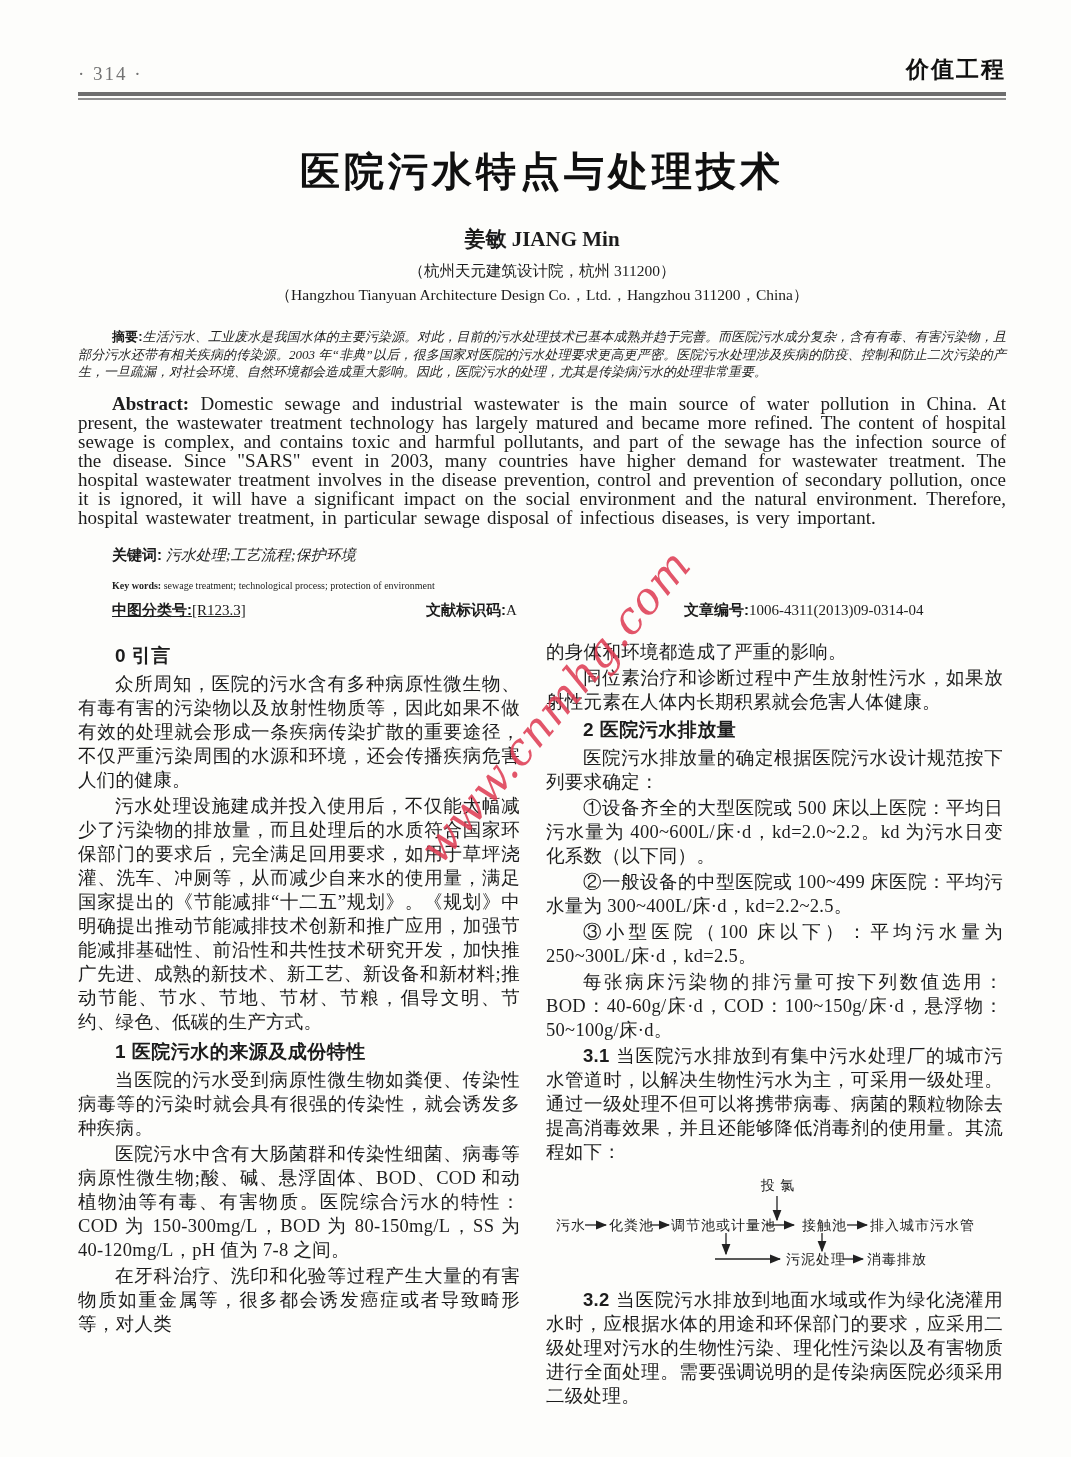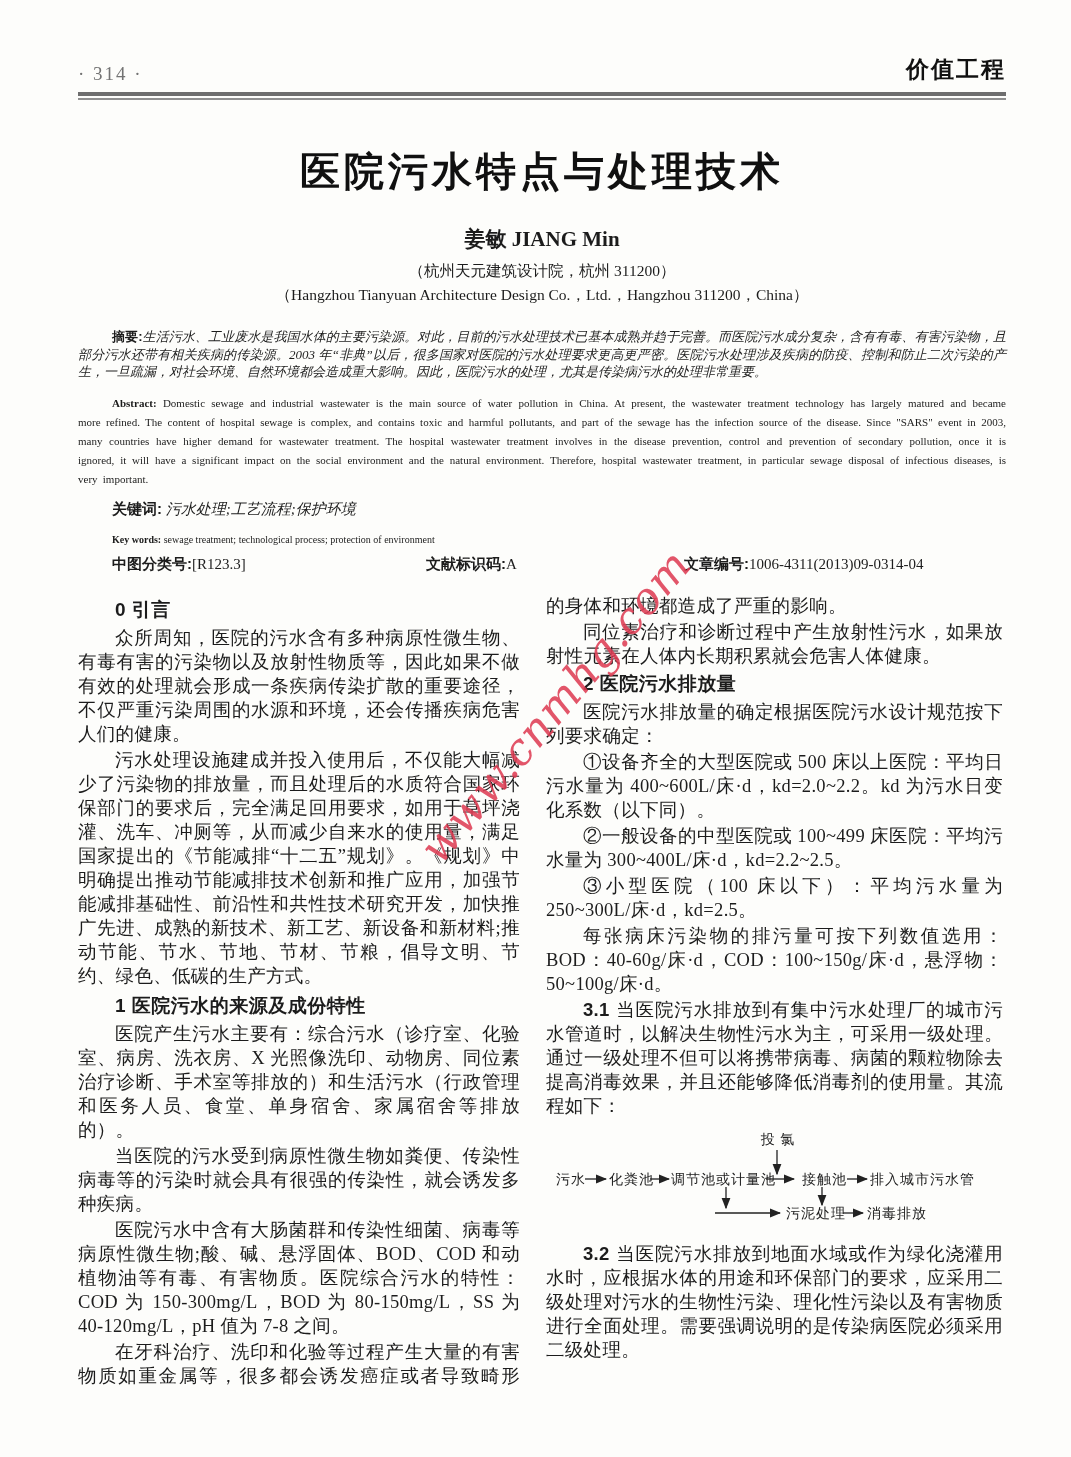--- a/index.html
+++ b/index.html
@@ -26,29 +26,29 @@
   
   .title-zh { margin-top:44px; text-align:center; font: bold 40px "Liberation Sans", sans-serif; letter-spacing:4px; color:#101010; }
   .title-en { margin-top:9px; text-align:center; font: bold 19.5px "Liberation Serif", serif; color:#111; }
   .author   { margin-top:26px; text-align:center; font: bold 21px "Liberation Serif", serif; }
   .affil-zh { margin-top:8px; text-align:center; font: 15.5px "Liberation Serif", serif; }
   .affil-en { margin-top:3px; text-align:center; font: 15.5px "Liberation Serif", serif; }
 
   
   .abs-zh { margin-top:22px; font-size:13px; line-height:17.6px; text-align:justify; text-indent:34px; font-style:italic; }
   .abs-zh .lbl { font:inherit; font-style:normal; font-weight:bold; font-family:"Liberation Sans",sans-serif; }
-  .abs-en { margin-top:6px; font-size:11px; line-height:19px; text-align:justify; text-indent:34px; word-spacing:2.5px; }
+  .abs-en { margin-top:6px; font-size:19px; line-height:19px; text-align:justify; text-indent:34px; word-spacing:2.5px; }
   .abs-en .lbl { font-weight:bold; }
   .kw-zh { margin-top:6px; font-size:15px; text-indent:34px; font-style:italic; }
   .kw-zh .lbl { font-style:normal; font-weight:bold; font-family:"Liberation Sans",sans-serif; }
   .kw-en { font-size:10px; text-indent:34px; }
   .kw-en .lbl { font-weight:bold; }
   .meta { display:flex; margin-top:5px; font-size:15px; }
   .meta .lbl { font-weight:bold; font-family:"Liberation Sans",sans-serif; }
-  .m1 { width:348px; padding-left:34px; }
+  .m1 { width:348px; padding-left:34px;text-decoration:underline; }
   .m2 { width:258px; }
   .m3 { flex:1; }
 
   
   .columns { display:flex; margin-top:20px; height:795px; overflow:hidden; }
   .col { font-size:18.5px; line-height:24px; letter-spacing:0.3px; text-align:justify; }
   .col-left  { width:442px; display:flex; flex-direction:column; }
   .gutter { width:26px; }
   .col-right { width:457px; }
   .para { margin:0 0 2px 0; text-indent:37px; }
@@ -105,21 +105,20 @@
       <span class="m3"><span class="lbl">文章编号:</span><span>1006-4311(2013)09-0314-04</span></span>
     </div>
 
     <div class="columns">
 
       <div class="col col-left">
         <h3 class="sec-h">0  引言</h3>
         <p class="para">众所周知，医院的污水含有多种病原性微生物、有毒有害的污染物以及放射性物质等，因此如果不做有效的处理就会形成一条疾病传染扩散的重要途径，不仅严重污染周围的水源和环境，还会传播疾病危害人们的健康。</p>
         <p class="para">污水处理设施建成并投入使用后，不仅能大幅减少了污染物的排放量，而且处理后的水质符合国家环保部门的要求后，完全满足回用要求，如用于草坪浇灌、洗车、冲厕等，从而减少自来水的使用量，满足国家提出的《节能减排“十二五”规划》。《规划》中明确提出推动节能减排技术创新和推广应用，加强节能减排基础性、前沿性和共性技术研究开发，加快推广先进、成熟的新技术、新工艺、新设备和新材料;推动节能、节水、节地、节材、节粮，倡导文明、节约、绿色、低碳的生产方式。</p>
         <h3 class="sec-h">1  医院污水的来源及成份特性</h3>
-        <p class="para">医院产生污水主要有：综合污水（诊疗室、化验室、病房、洗衣房、X 光照像洗印、动物房、同位素治疗诊断、手术室等排放的）和生活污水（行政管理和医务人员、食堂、单身宿舍、家属宿舍等排放的）。</p>
         <p class="para">当医院的污水受到病原性微生物如粪便、传染性病毒等的污染时就会具有很强的传染性，就会诱发多种疾病。</p>
         <p class="para">医院污水中含有大肠菌群和传染性细菌、病毒等病原性微生物;酸、碱、悬浮固体、BOD、COD 和动植物油等有毒、有害物质。医院综合污水的特性：COD 为 150-300mg/L，BOD 为 80-150mg/L，SS 为 40-120mg/L，pH 值为 7-8 之间。</p>
         <p class="para">在牙科治疗、洗印和化验等过程产生大量的有害物质如重金属等，很多都会诱发癌症或者导致畸形等，对人类</p>
 
       </div>
 
       <div class="gutter"></div>
 
       <div class="col col-right">
         <p class="para noindent">的身体和环境都造成了严重的影响。</p>

